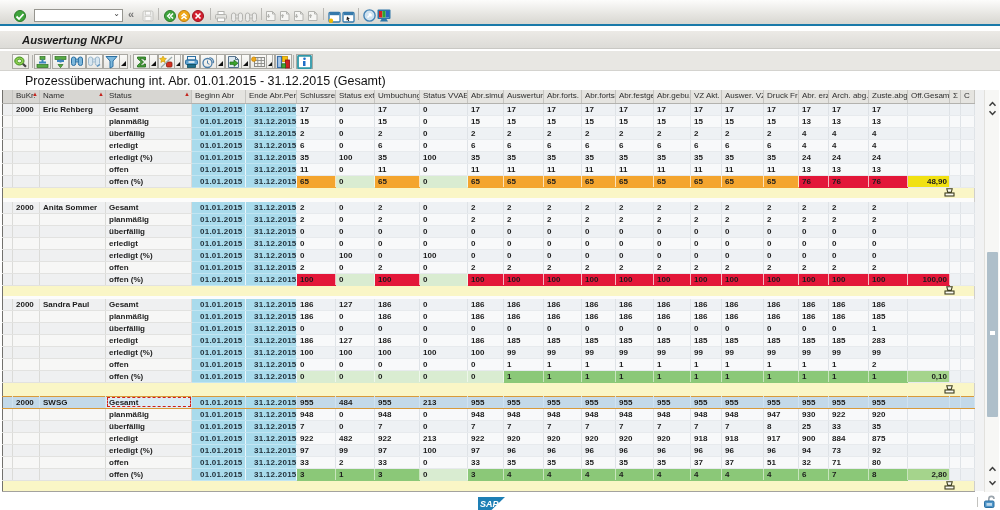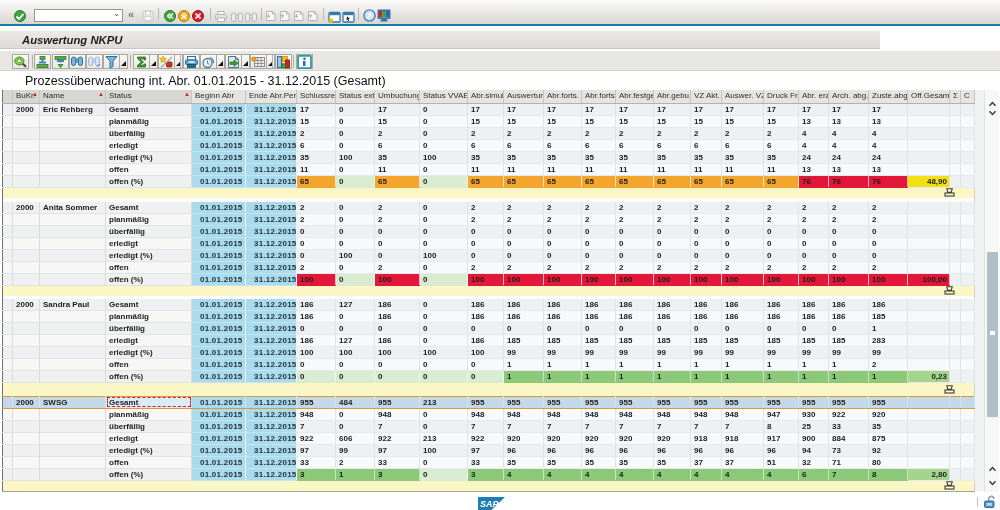--- a/index.html
+++ b/index.html
@@ -9,21 +9,21 @@
 .cgreen{background:#3fa43c;border:1px solid #2c7a2a}
 .cyellow{background:#f0a818;border:1px solid #c07d08}
 .cred{background:#d42030;border:1px solid #9a1520}
 .circ svg{position:absolute;left:-1px;top:-1px}
 .combo{position:absolute;left:34px;top:9px;width:89px;height:13px;background:#fff;border:1px solid #96958f}
 .cv{position:absolute;right:2px;top:-1px;font-size:8px;color:#444}
 .guill{position:absolute;left:128px;top:8px;font-size:11px;color:#777;font-weight:bold}
 .ticon{position:absolute}
 .tsep{position:absolute;width:1px;background:#b9b8b4}
 .tsep2{position:absolute;width:1px;background:#b2b1ad}
-.titlebar{position:absolute;left:0;top:31px;width:880px;height:18px;
+.titlebar{position:absolute;left:0;top:31px;width:1000px;height:18px;
  background:linear-gradient(#eceae6,#dcdbd7);border-bottom:1px solid #c9c8c4}
 .titlebar span{position:absolute;left:22px;top:3px;font-size:11.3px;font-weight:bold;font-style:italic;color:#1c1c1c}
 .apptb{position:absolute;left:0;top:51px;width:1000px;height:20px;background:#e8e7e3;border-bottom:1px solid #d4d3cf}
 .ibox{position:absolute;top:54px;height:15px;border:1px solid #a9a8a2;background:linear-gradient(#fafaf8,#e9e8e4);
  display:inline-flex;align-items:center;justify-content:center}
 .iarr{position:absolute;top:54px;width:8px;height:15px;border:1px solid #a9a8a2;border-left:none;background:linear-gradient(#fafaf8,#e9e8e4)}
 .iarr i{position:absolute;right:1px;bottom:2px;width:0;height:0;border-left:5px solid transparent;border-bottom:5px solid #111}
 .ptitle{position:absolute;left:25px;top:74px;font-size:12.5px;color:#111}
 .gridwrap{position:absolute;left:2px;top:90px}
 table.grid{border-collapse:collapse;table-layout:fixed;width:972px;border-left:1px solid #72716d;border-bottom:1px solid #a3a29e;border-right:1px solid #cfcecb}
@@ -916,21 +916,21 @@
           <td class="g">1</td>
           <td class="g">1</td>
           <td class="g">1</td>
           <td class="g">1</td>
           <td class="g">1</td>
           <td class="g">1</td>
           <td class="g">1</td>
           <td class="g">1</td>
           <td class="g">1</td>
           <td class="g">1</td>
-          <td class="off gl">0,23</td>
+          <td class="off gl">0,10</td>
           <td></td>
           <td></td>
         </tr>
 <tr class="ys">
           <td colspan="24" class="ysc" style="height:13px;line-height:13px"><svg class="sic" width="11" height="9" viewBox="0 0 11 9">
               <path d="M2.8 0.8 h5.4 l-1 3.6 h-3.4 z" fill="#fafaf2" stroke="#3f3f20" stroke-width="1.1"></path>
               <rect x="1" y="5" width="9" height="3" fill="#fafaf2" stroke="#3f3f20" stroke-width="1.1"></rect>
             </svg></td>
           <td colspan="1" class="ysc" style="height:13px;line-height:13px"></td>
         </tr>
@@ -1016,21 +1016,21 @@
           <td></td>
         </tr>
 <tr class="zb">
           <td class="lc"></td>
           <td class="lc"></td>
           <td class="lc"></td>
           <td class="lc">erledigt</td>
           <td class="d">01.01.2015</td>
           <td class="d">31.12.2015</td>
           <td>922</td>
-          <td>606</td>
+          <td>482</td>
           <td>922</td>
           <td>213</td>
           <td>922</td>
           <td>920</td>
           <td>920</td>
           <td>920</td>
           <td>920</td>
           <td>920</td>
           <td>918</td>
           <td>918</td>

